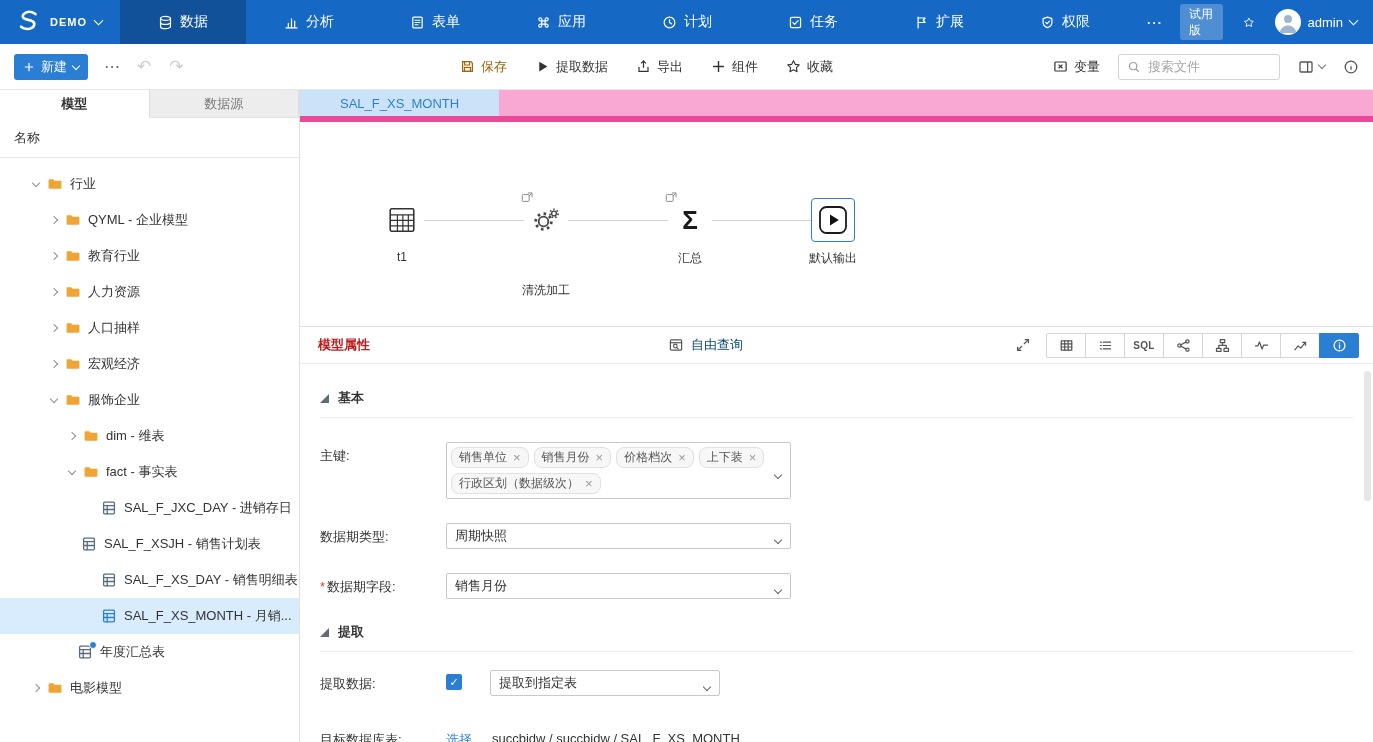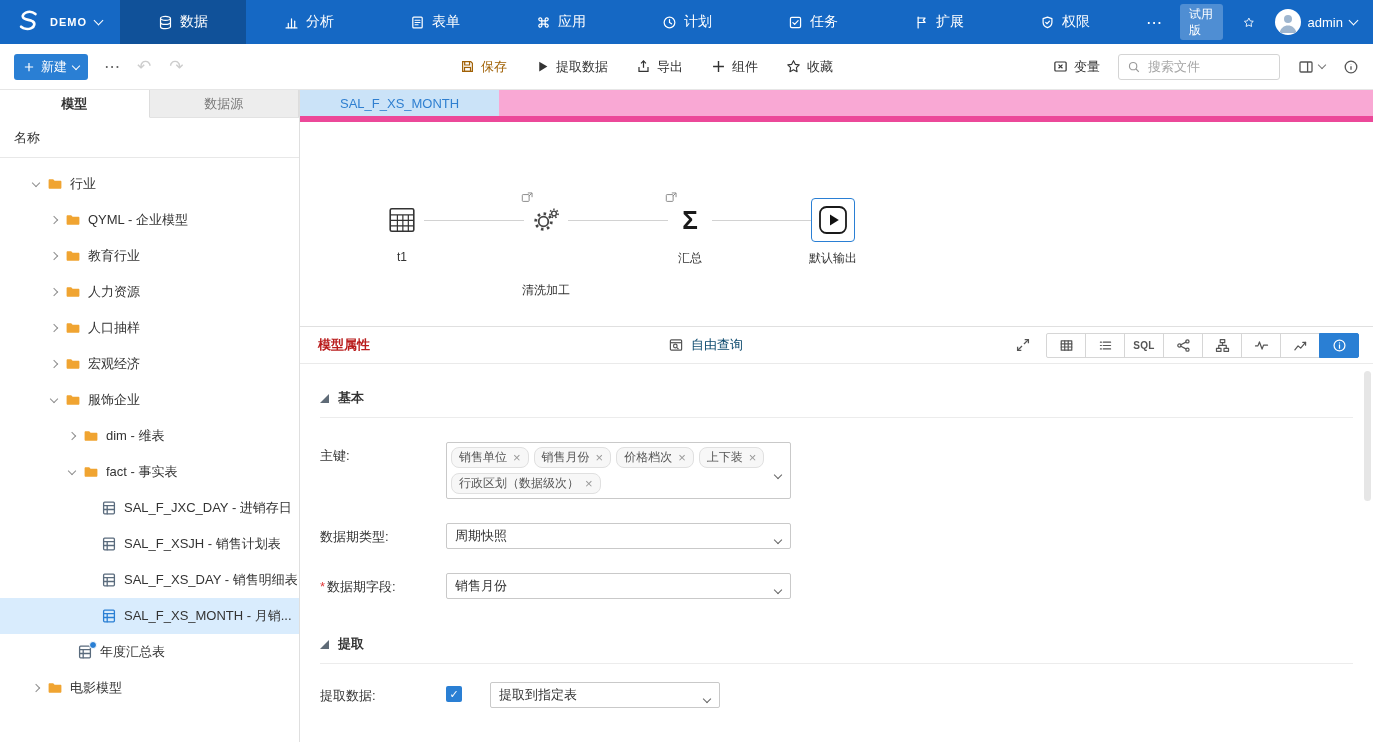--- a/index.html
+++ b/index.html
@@ -437,21 +437,21 @@
           <span class="iw">
             <svg class="icn" style="color:#5a6b7d" viewBox="0 0 16 16">
               <g fill="none" stroke="currentColor" stroke-width="1.3" stroke-linecap="round" stroke-linejoin="round">
                 <rect x="2.6" y="2.2" width="10.8" height="11.6" rx="1"></rect>
                 <path d="M2.6 5.6h10.8M6.2 5.6v8.2M2.6 9.5h10.8"></path>
               </g>
             </svg>
           </span>
           <span class="tree-label">SAL_F_JXC_DAY - 进销存日</span>
         </div>
-        <div class="tree-row" style="padding-left: 82px;">
+        <div class="tree-row" style="padding-left: 62px;">
           <span class="tw"></span>
           <span class="iw">
             <svg class="icn" style="color:#5a6b7d" viewBox="0 0 16 16">
               <g fill="none" stroke="currentColor" stroke-width="1.3" stroke-linecap="round" stroke-linejoin="round">
                 <rect x="2.6" y="2.2" width="10.8" height="11.6" rx="1"></rect>
                 <path d="M2.6 5.6h10.8M6.2 5.6v8.2M2.6 9.5h10.8"></path>
               </g>
             </svg>
           </span>
           <span class="tree-label">SAL_F_XSJH - 销售计划表</span>
@@ -705,21 +705,21 @@
           </div>
 
           <div class="frow">
             <div class="flabel"><span class="req">*</span><span>数据期字段:</span></div>
             <div class="sel">
               <span>销售月份</span>
               <span class="sel-caret"><i class="chev"></i></span>
             </div>
           </div>
 
-          <div class="sec-head" style="margin-top:36px">
+          <div class="sec-head" style="margin-top:24px">
             <span class="sec-tri"></span>
             <span>提取</span>
           </div>
           <hr class="sec-line">
 
           <div class="frow" style="margin-top:18px">
             <div class="flabel">提取数据:</div>
             <span class="checkbox">✓</span>
             <span class="gap28"></span>
             <div class="sel w230">

